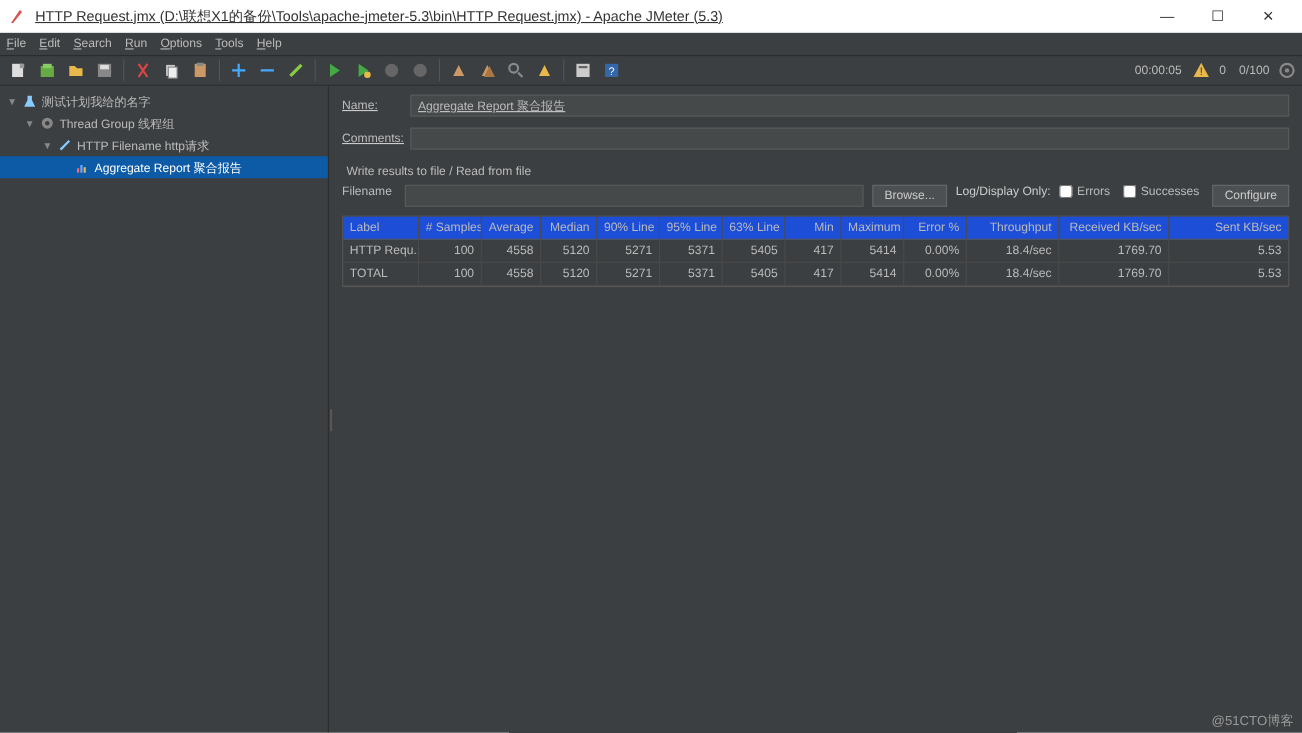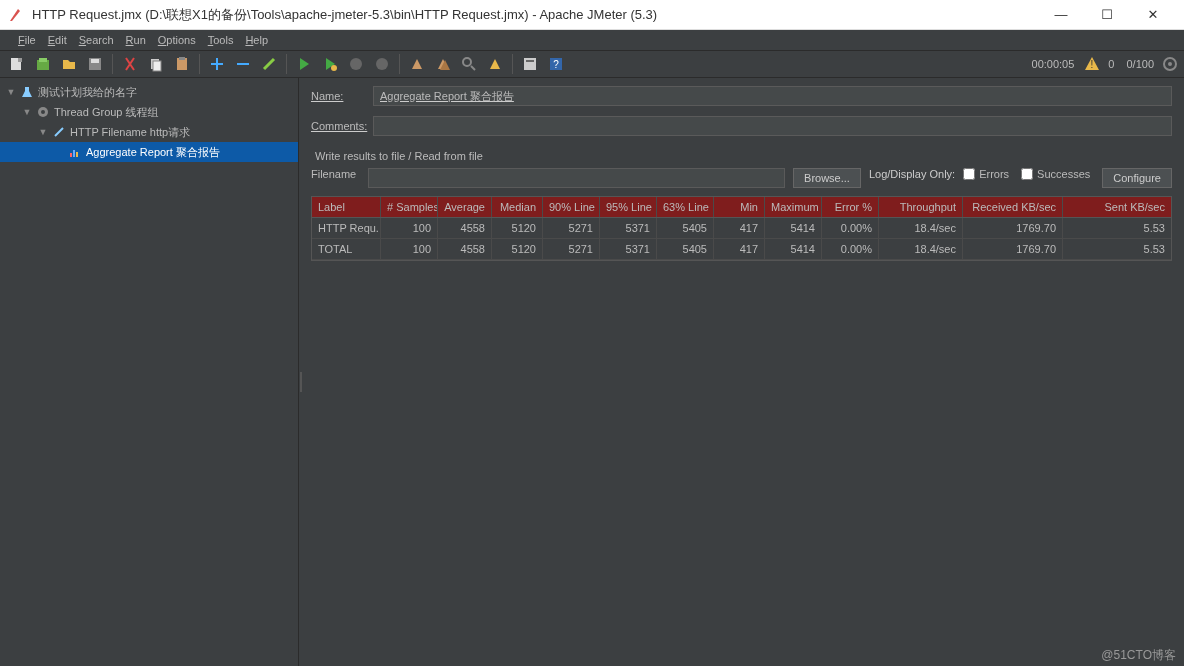--- a/index.html
+++ b/index.html
@@ -1,23 +1,23 @@
 <!DOCTYPE html>
 <html><head>
 <meta charset="utf-8">
 <style>
 * { margin:0; padding:0; box-sizing:border-box; font-family:Arial,sans-serif; }
 body { background:#fff; width:1184px; height:666px; overflow:hidden; font-size:11px; color:#ccc; }
 .titlebar { height:30px; background:#fff; display:flex; align-items:center; padding:0 8px; border-bottom:1px solid #ddd; }
 .titlebar .feather { width:16px; height:16px; margin-right:8px; }
-.titlebar .title { color:#333; font-size:13px; flex:1; }
+.titlebar .title { color:#333; font-size:13px; flex:1;text-decoration:underline; }
 .titlebar .winbtns { display:flex; gap:0; }
 .titlebar .winbtn { width:46px; height:28px; display:flex; align-items:center; justify-content:center; color:#333; font-size:13px; }
 .app { background:#3c3f41; height:636px; display:flex; flex-direction:column; }
-.menubar { height:20px; background:#3c3f41; display:flex; align-items:center; padding:0 18px; gap:12px; color:#bbb; font-size:11px; }
+.menubar { height:20px; background:#3c3f41; display:flex; align-items:center; padding:0 6px; gap:12px; color:#bbb; font-size:11px; }
 .menubar span u { text-decoration:underline; }
 .toolbar { height:28px; background:#3c3f41; border-top:1px solid #2b2b2b; border-bottom:1px solid #2b2b2b; display:flex; align-items:center; padding:0 6px; gap:4px; }
 .tbicon { width:22px; height:22px; display:flex; align-items:center; justify-content:center; }
 .tbsep { width:1px; height:20px; background:#555; margin:0 2px; }
 .toolbar .spacer { flex:1; }
 .toolbar .timer { color:#bbb; font-size:11px; margin-right:6px; }
 .toolbar .warn { width:16px; height:16px; }
 .toolbar .count { color:#bbb; font-size:11px; margin:0 4px; }
 .main { flex:1; display:flex; }
 .tree { width:300px; background:#3c3f41; border-right:1px solid #2b2b2b; padding-top:4px; }
@@ -34,21 +34,21 @@
 .form-row input[type=text] { flex:1; background:#45494a; border:1px solid #5a5a5a; color:#bbb; padding:3px 6px; font-size:11px; height:20px; }
 .fieldset-label { color:#bbb; font-size:11px; margin:4px 0 6px 4px; }
 .file-row { display:flex; align-items:flex-start; gap:8px; margin-bottom:8px; }
 .file-row label { color:#bbb; font-size:11px; margin-right:4px; }
 .file-row input { flex:1; background:#45494a; border:1px solid #5a5a5a; height:20px; min-width:0; }
 .btn { background:#4c5052; border:1px solid #666; color:#ccc; padding:3px 10px; font-size:11px; cursor:pointer; }
 .check { display:flex; align-items:center; gap:4px; color:#bbb; font-size:11px; }
 .check input { width:12px; height:12px; }
 .table { border:1px solid #555; }
 .table-head, .table-row { display:flex; }
-.table-head { background:#7f1d1d; border-bottom:1px solid #555; }
+.table-head { background:#1d4ed8; border-bottom:1px solid #555; }
 .th, .td { padding:4px 6px; text-align:right; color:#bbb; font-size:11px; border-right:1px solid #4a4a4a; overflow:hidden; white-space:nowrap; }
 .th { color:#bbb; }
 .c0 { width:69px; text-align:left; }
 .c1 { width:57px; }
 .c2 { width:54px; }
 .c3 { width:51px; }
 .c4 { width:57px; }
 .c5 { width:57px; }
 .c6 { width:57px; }
 .c7 { width:51px; }

